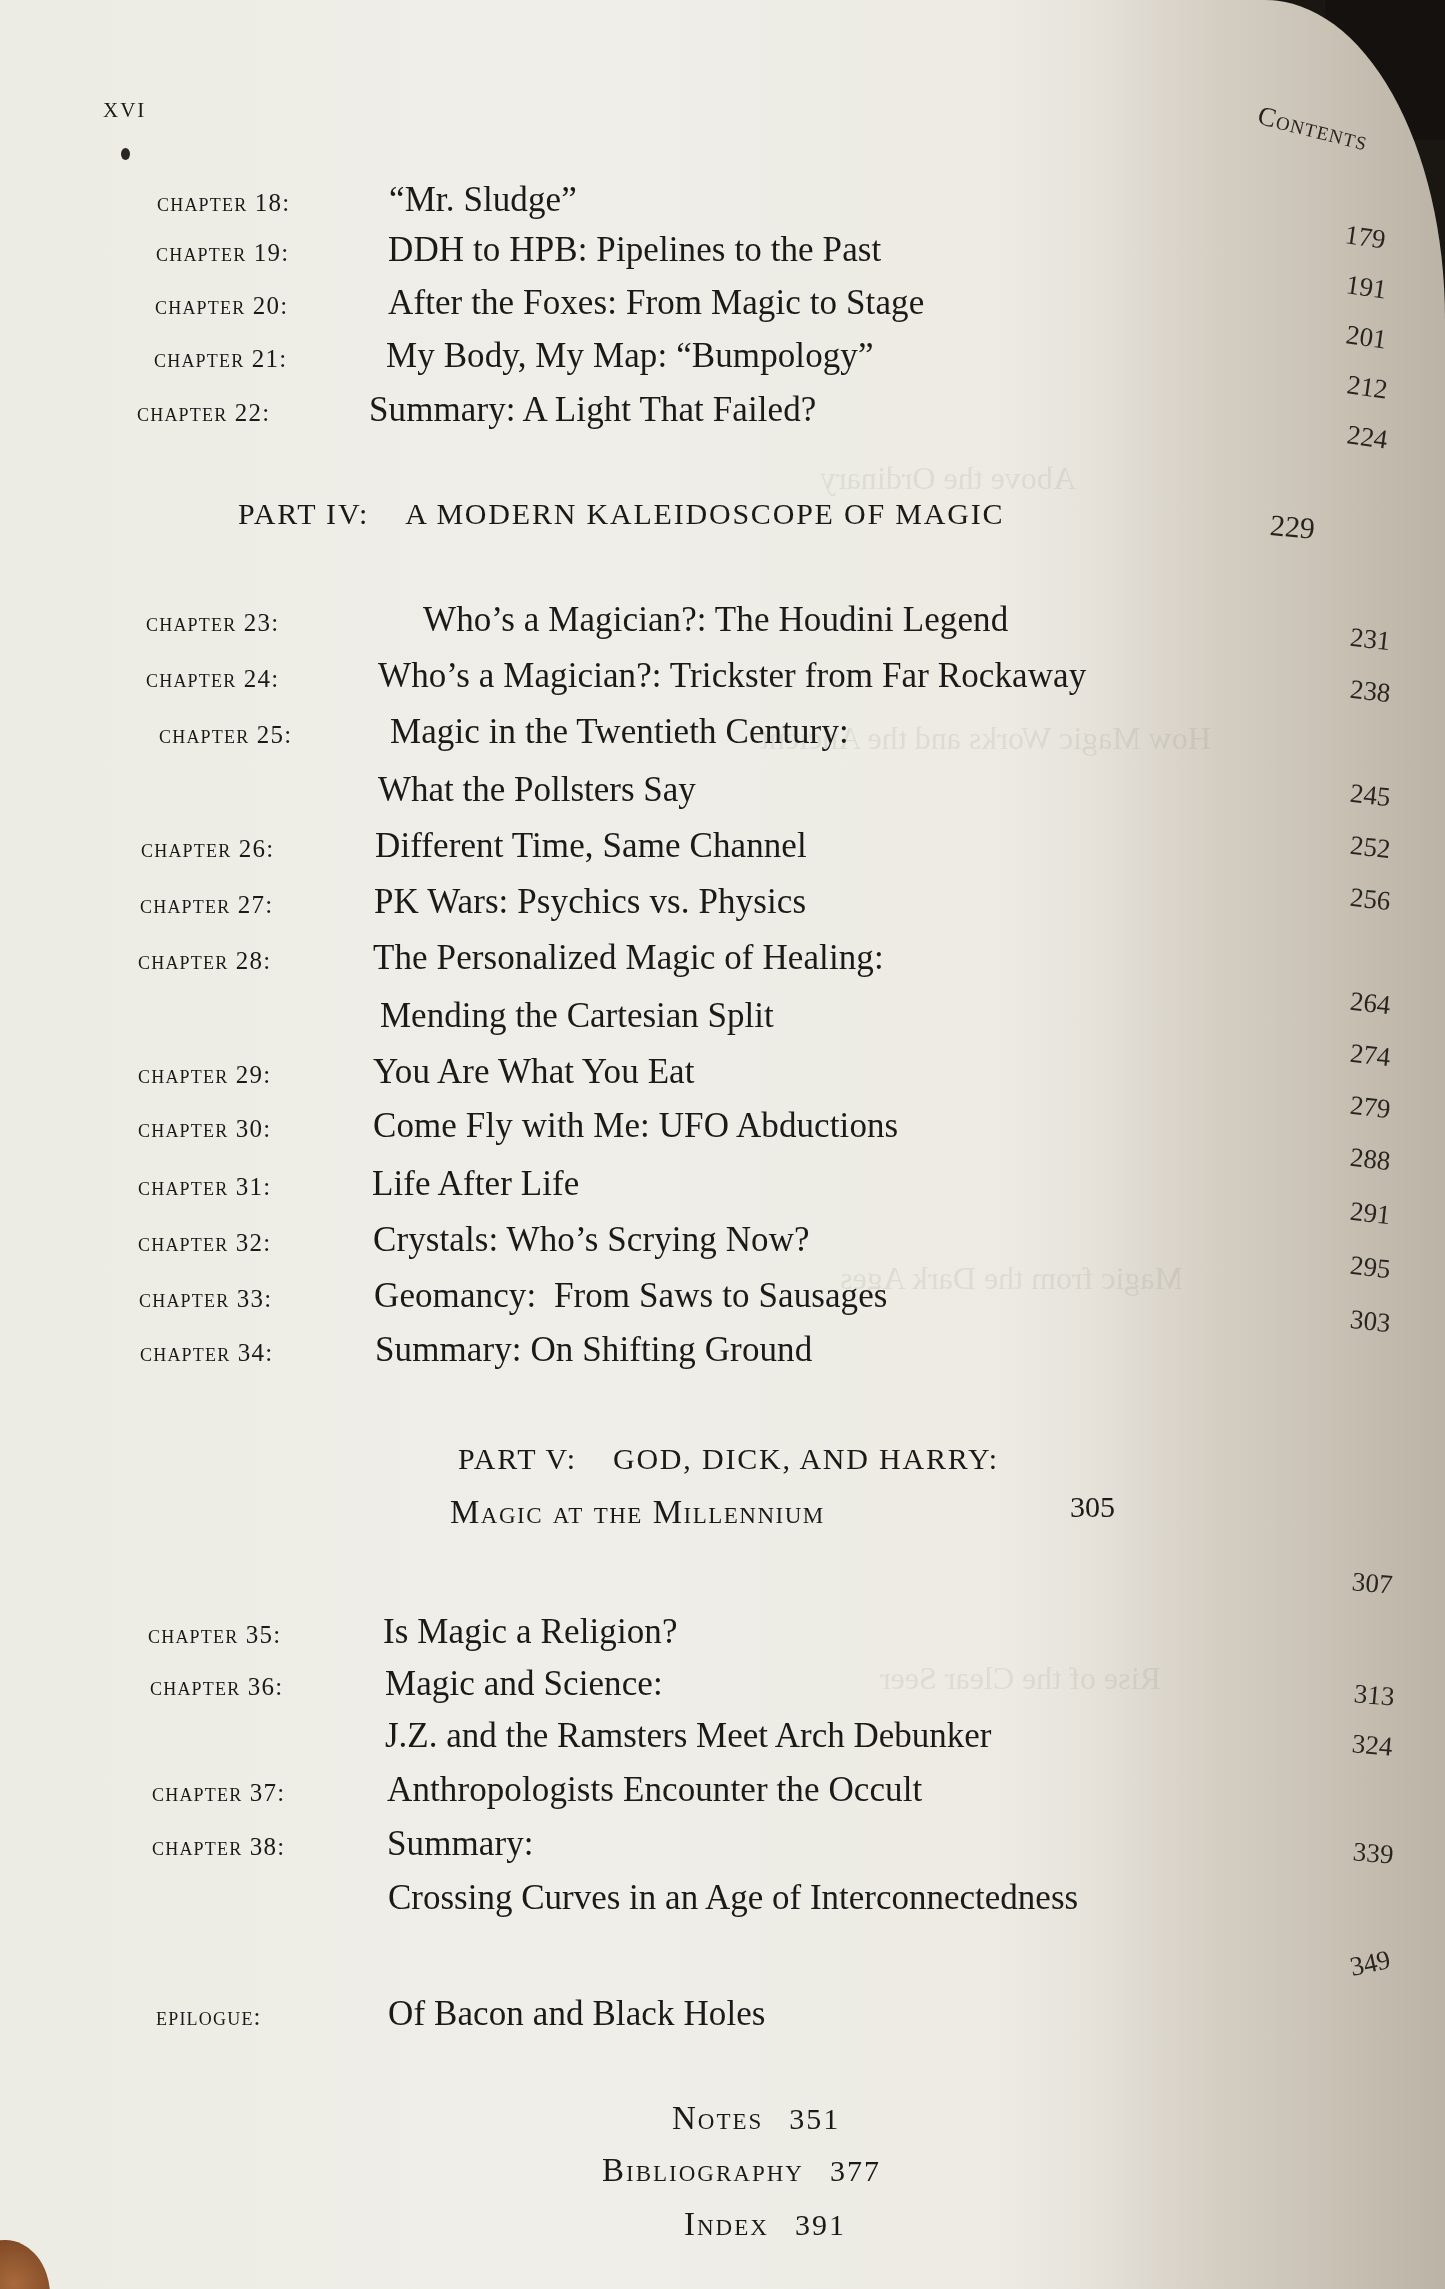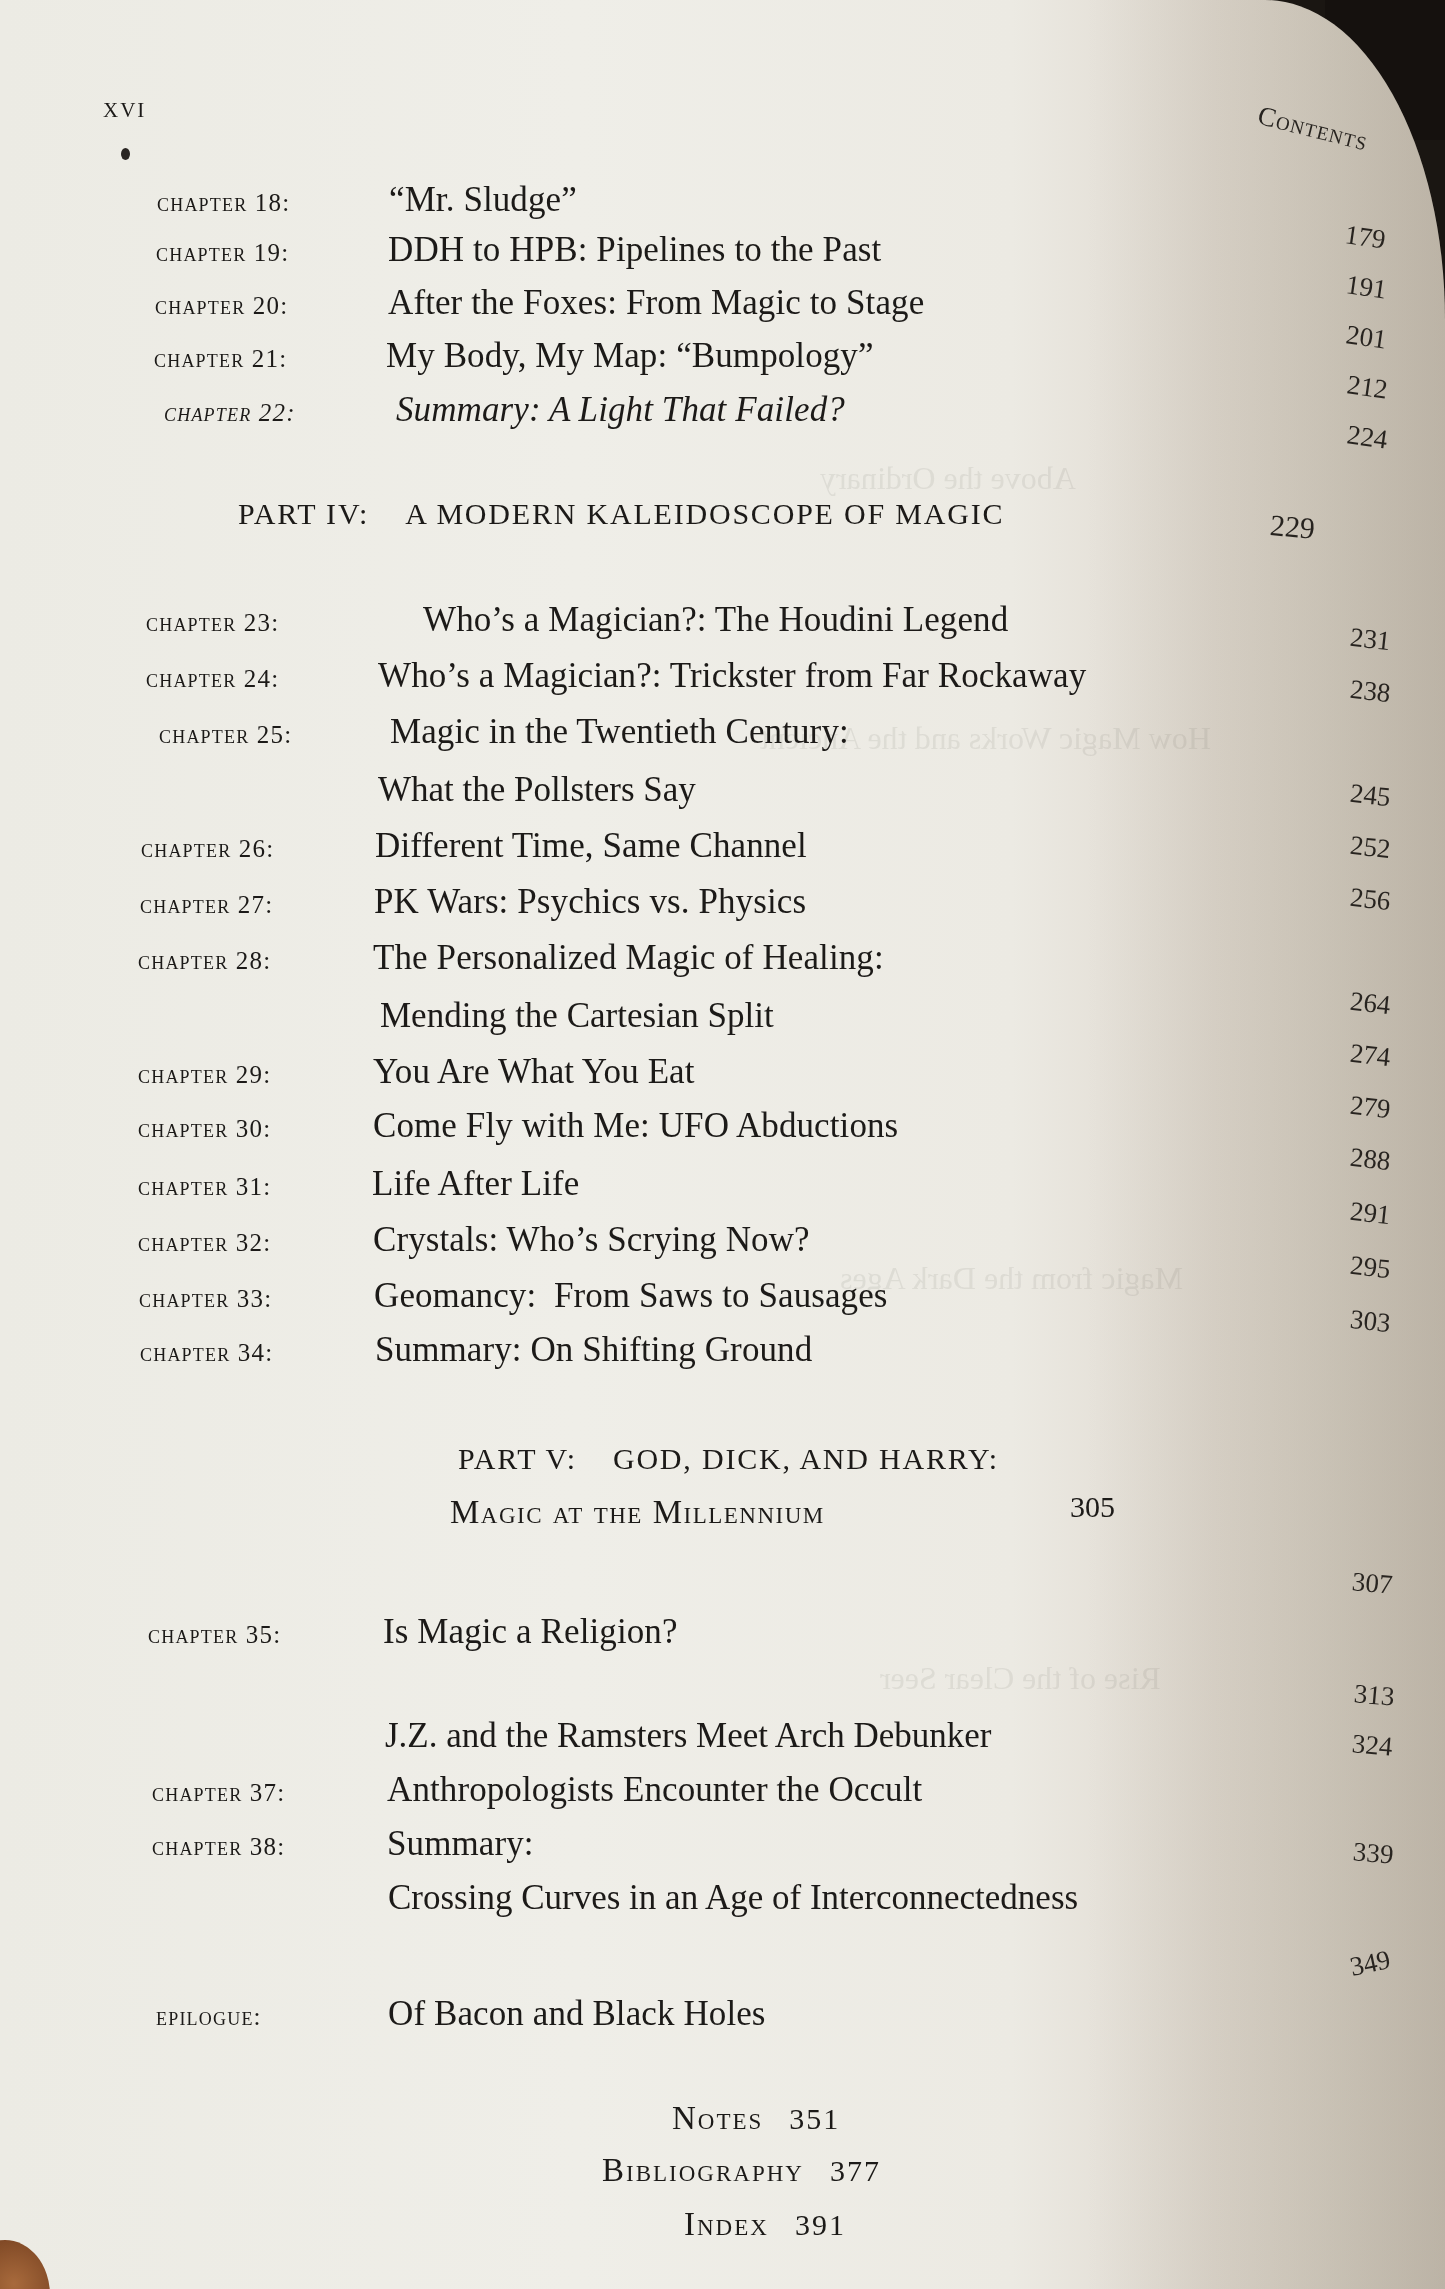--- a/index.html
+++ b/index.html
@@ -164,21 +164,21 @@
     <span class="chap-title" style="margin-left:-6px;">DDH to HPB: Pipelines to the Past</span>
   </div>
   <div class="entry" style="left:155px; top:283px;">
     <span class="chap-label">Chapter 20:</span>
     <span class="chap-title" style="margin-left:-5px;">After the Foxes: From Magic to Stage</span>
   </div>
   <div class="entry" style="left:154px; top:336px;">
     <span class="chap-label">Chapter 21:</span>
     <span class="chap-title" style="margin-left:-6px;">My Body, My Map: “Bumpology”</span>
   </div>
-  <div class="entry" style="left:164px; top:390px;font-style:italic;">
+  <div class="entry" style="left:137px; top:390px;">
     <span class="chap-label">Chapter 22:</span>
     <span class="chap-title" style="margin-left:-6px;">Summary: A Light That Failed?</span>
   </div>
 
   <div class="page-num" style="left:1345px; top:222px; transform:rotate(8deg);">179</div>
   <div class="page-num" style="left:1346px; top:272px; transform:rotate(8deg);">191</div>
   <div class="page-num" style="left:1346px; top:322px; transform:rotate(8deg);">201</div>
   <div class="page-num" style="left:1347px; top:372px; transform:rotate(8deg);">212</div>
   <div class="page-num" style="left:1347px; top:422px; transform:rotate(8deg);">224</div>
 
@@ -256,20 +256,24 @@
   </div>
   <div class="part-head" style="left:450px; top:1494px; font-size:33px; letter-spacing:1.5px;">
     <span>Magic at the Millennium</span>
   </div>
   <div class="page-num" style="left:1070px; top:1490px; font-size:30px;">305</div>
 
   <div class="entry" style="left:148px; top:1612px;">
     <span class="chap-label">Chapter 35:</span>
     <span class="chap-title" style="margin-left:-3px;">Is Magic a Religion?</span>
   </div>
+  <div class="entry" style="left:150px; top:1664px;">
+    <span class="chap-label">Chapter 36:</span>
+    <span class="chap-title" style="margin-left:-3px;">Magic and Science:</span>
+  </div>
   <div class="title-cont" style="left:385px; top:1716px;">J.Z. and the Ramsters Meet Arch Debunker</div>
   <div class="entry" style="left:152px; top:1770px;">
     <span class="chap-label">Chapter 37:</span>
     <span class="chap-title" style="margin-left:-3px;">Anthropologists Encounter the Occult</span>
   </div>
   <div class="entry" style="left:152px; top:1824px;">
     <span class="chap-label">Chapter 38:</span>
     <span class="chap-title" style="margin-left:-3px;text-align:center;">Summary:</span>
   </div>
   <div class="title-cont" style="left:388px; top:1878px;">Crossing Curves in an Age of Interconnectedness</div>

